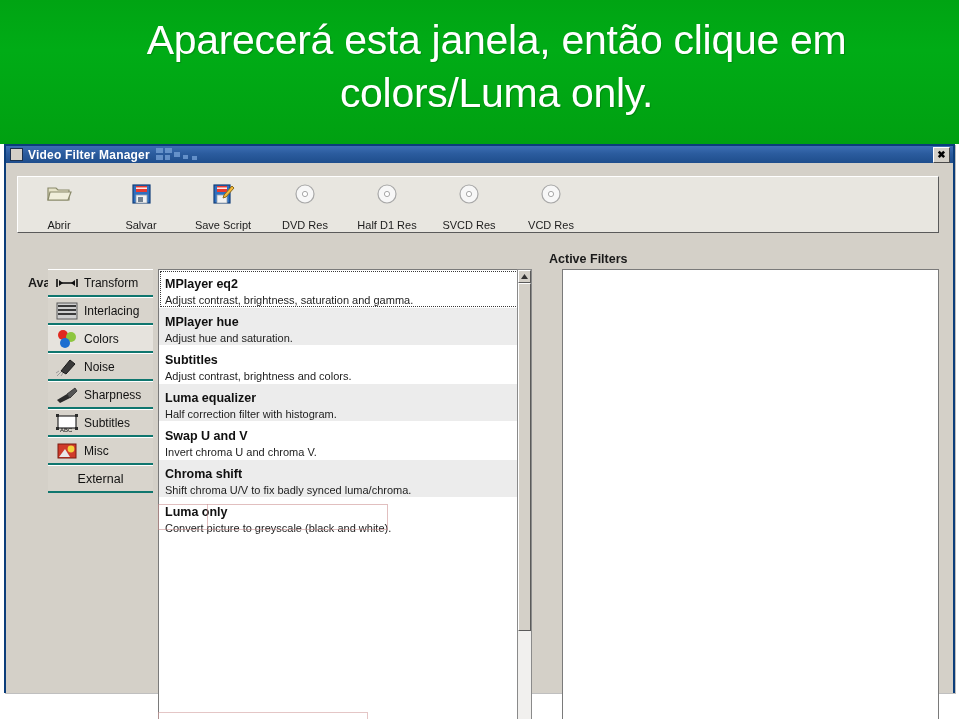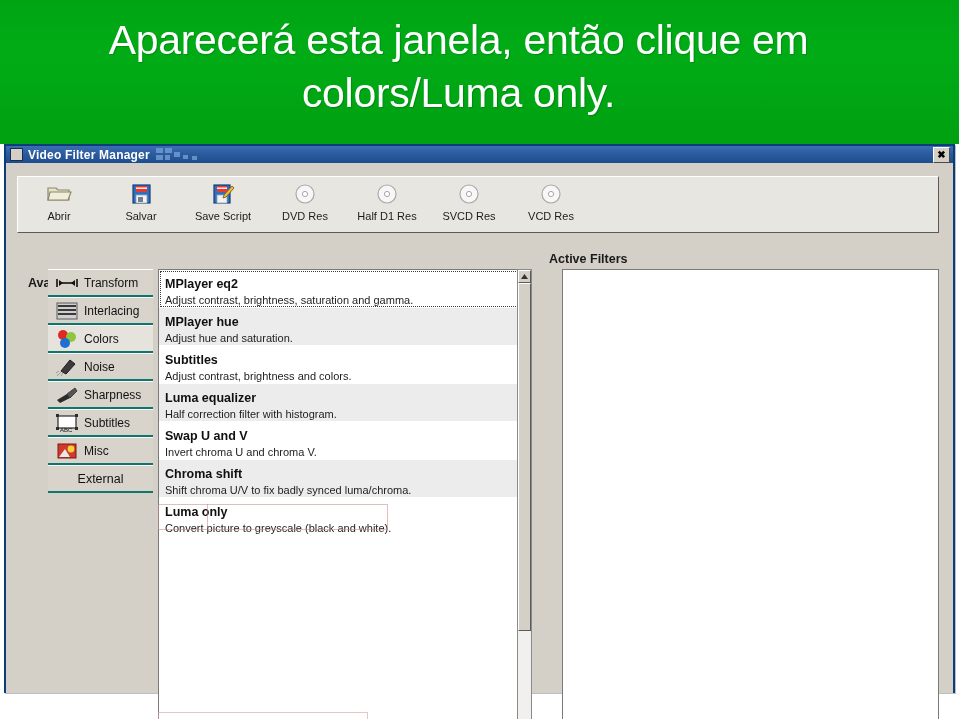--- a/index.html
+++ b/index.html
@@ -17,20 +17,21 @@
     background:linear-gradient(to bottom,#00a413 0%,#00ac16 35%,#00a011 100%);
     overflow:hidden;
   }
   .banner-text{
     position:absolute;left:0;top:14px;width:917px;
     text-align:center;color:#ffffff;
     font-family:"Liberation Sans", sans-serif;
     font-size:41px;line-height:53px;font-weight:400;
     letter-spacing:-0.3px;
     text-shadow:1px 1px 1px rgba(0,0,0,.18);
+    padding-left:38px;
   }
 
   
   .bg-desktop{
     position:absolute;left:0;top:686px;width:959px;height:33px;
     background:#ffffff;
   }
 
   
   .window{
@@ -73,21 +74,21 @@
     position:absolute;left:11px;top:13px;width:922px;height:57px;
     background:#e8e6e0;
     border:1px solid #ffffff;
     border-right-color:#5a5a5a;border-bottom-color:#5a5a5a;
     box-sizing:border-box;
     display:flex;align-items:flex-start;
   }
   .tb-btn{
     width:82px;height:55px;display:flex;flex-direction:column;
     align-items:center;justify-content:flex-start;padding-top:4px;
-    box-sizing:border-box;cursor:pointer;
+    box-sizing:border-box;cursor:pointer;gap:9px;
   }
   .tb-ico{height:26px;display:flex;align-items:center;justify-content:center;}
   .tb-label{
     font-size:11px;color:#1c1c1c;margin-top:3px;white-space:nowrap;
     font-family:"Liberation Sans", sans-serif;
   }
 
   
   .sec-head{
     position:absolute;font-size:12.5px;font-weight:700;color:#1a1a1a;

